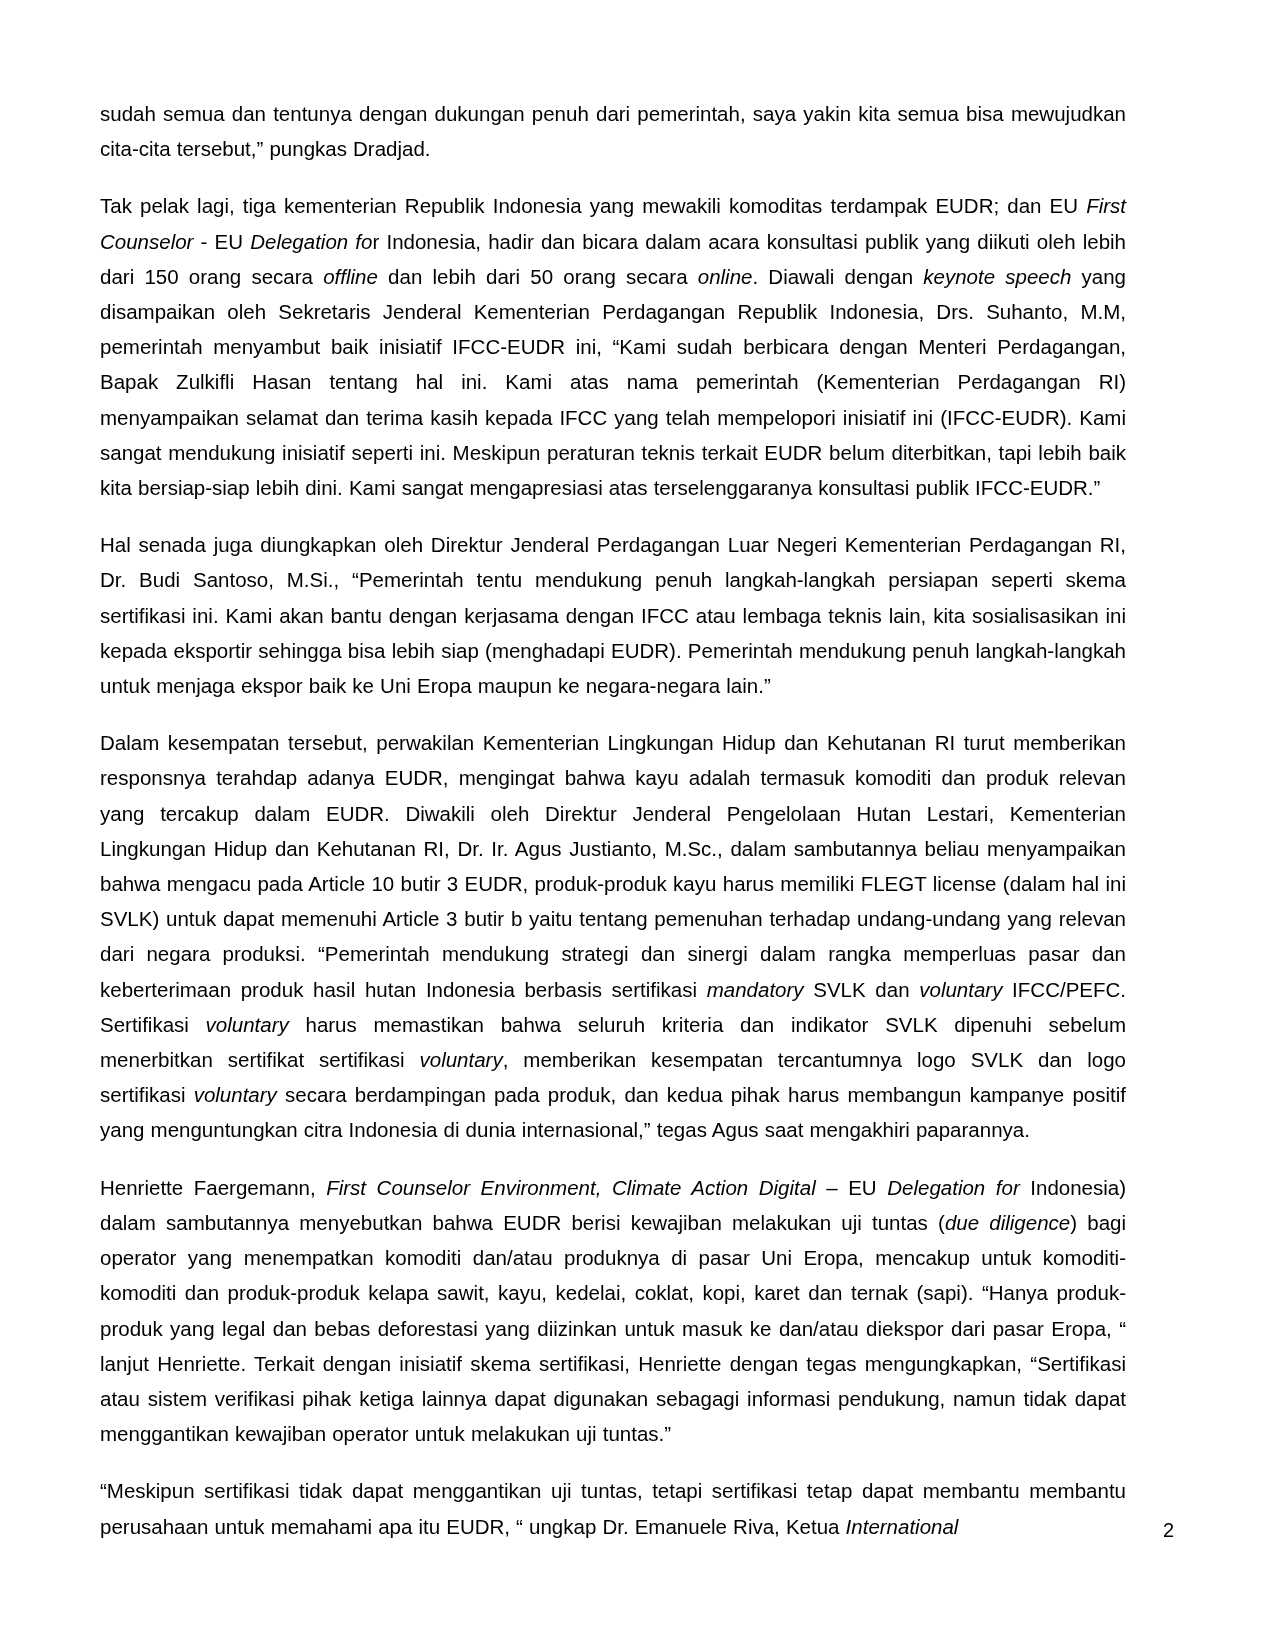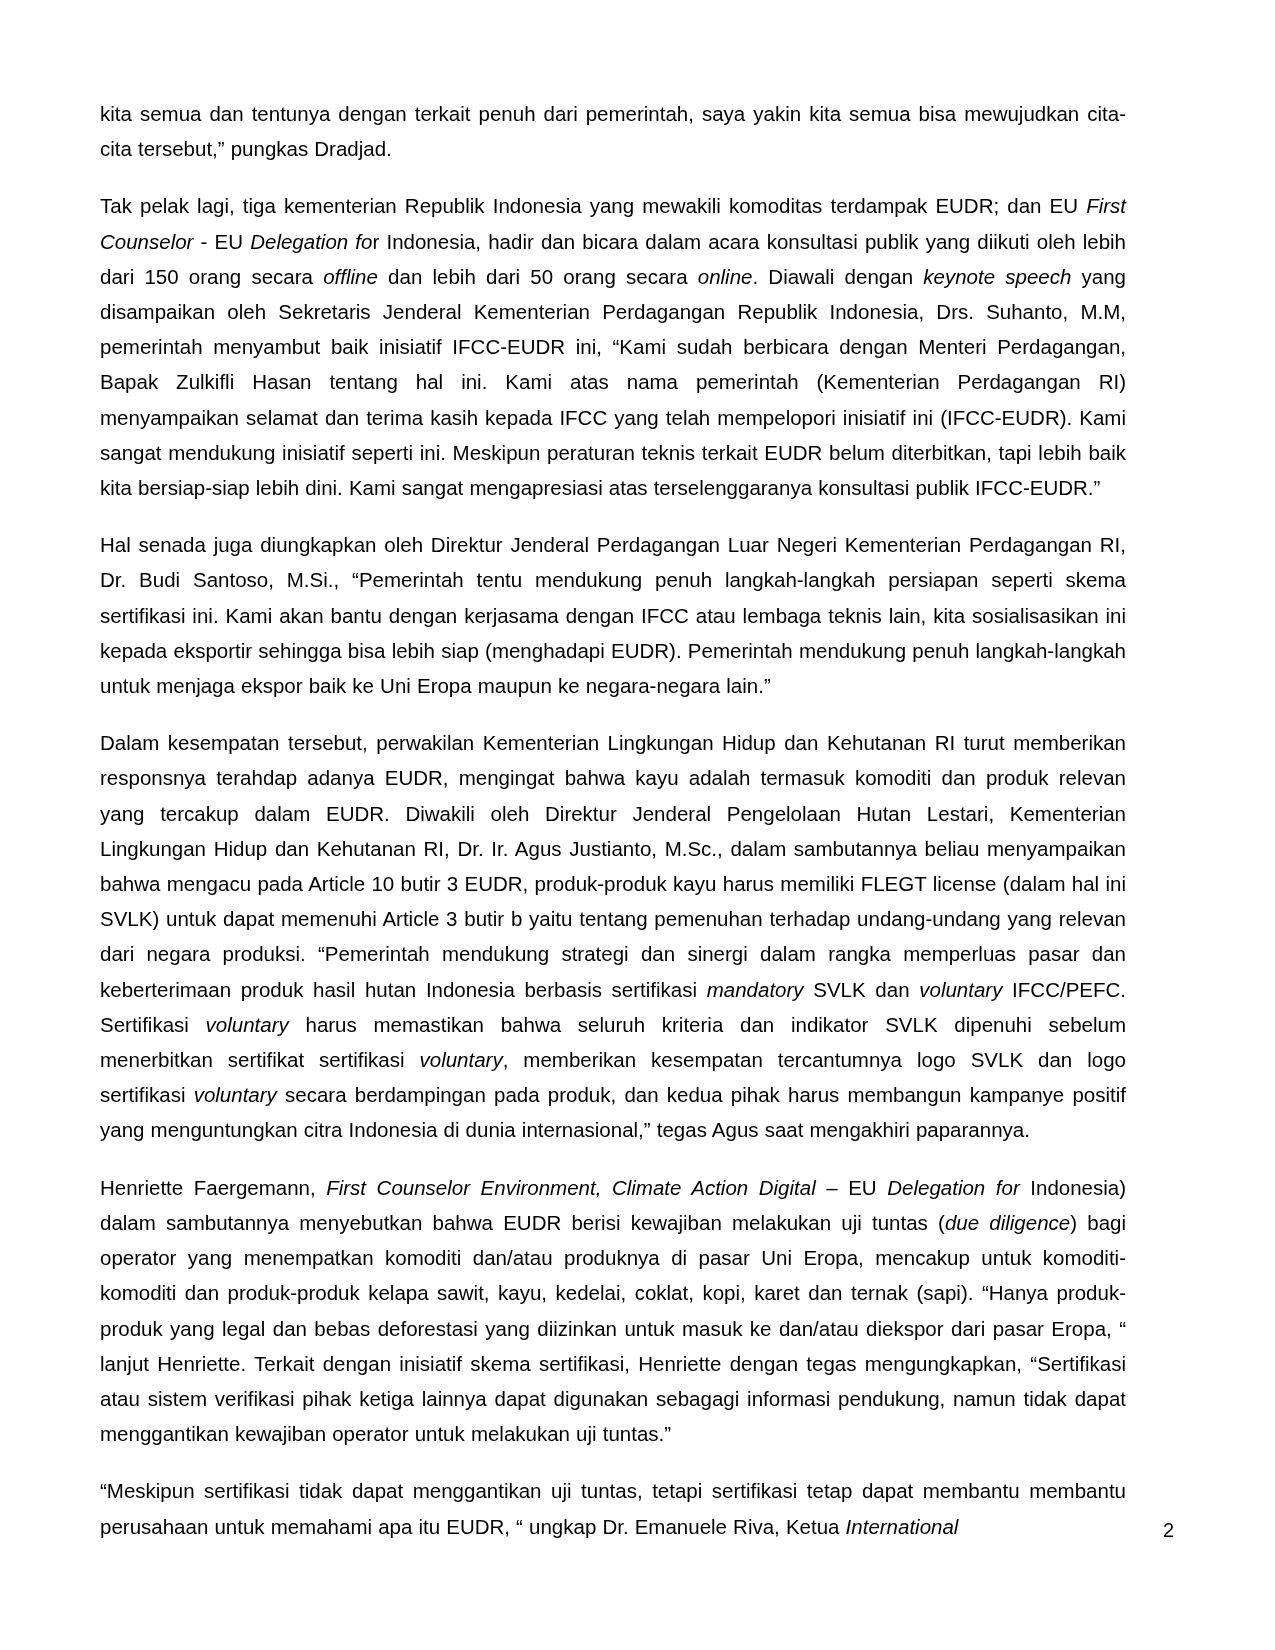--- a/index.html
+++ b/index.html
@@ -51,21 +51,21 @@
   em {
     font-style: italic;
   }
 </style>
 </head>
 <body>
 
 <div class="page">
 
   <div class="content">
-    <p class="para">kita semua dan tentunya dengan terkait penuh dari pemerintah, saya yakin kita semua bisa mewujudkan cita-cita tersebut,” pungkas Dradjad.</p>
+    <p class="para">sudah semua dan tentunya dengan dukungan penuh dari pemerintah, saya yakin kita semua bisa mewujudkan cita-cita tersebut,” pungkas Dradjad.</p>
     <p class="para">Tak pelak lagi, tiga kementerian Republik Indonesia yang mewakili komoditas terdampak EUDR; dan EU <em>First Counselor</em> - EU <em>Delegation fo</em>r Indonesia, hadir dan bicara dalam acara konsultasi publik yang diikuti oleh lebih dari 150 orang secara <em>offline</em> dan lebih dari 50 orang secara <em>online</em>. Diawali dengan <em>keynote speech</em> yang disampaikan oleh Sekretaris Jenderal Kementerian Perdagangan Republik Indonesia, Drs. Suhanto, M.M, pemerintah menyambut baik inisiatif IFCC-EUDR ini, “Kami sudah berbicara dengan Menteri Perdagangan, Bapak Zulkifli Hasan tentang hal ini. Kami atas nama pemerintah (Kementerian Perdagangan RI) menyampaikan selamat dan terima kasih kepada IFCC yang telah mempelopori inisiatif ini (IFCC-EUDR). Kami sangat mendukung inisiatif seperti ini. Meskipun peraturan teknis terkait EUDR belum diterbitkan, tapi lebih baik kita bersiap-siap lebih dini. Kami sangat mengapresiasi atas terselenggaranya konsultasi publik IFCC-EUDR.”</p>
     <p class="para">Hal senada juga diungkapkan oleh Direktur Jenderal Perdagangan Luar Negeri Kementerian Perdagangan RI, Dr. Budi Santoso, M.Si., “Pemerintah tentu mendukung penuh langkah-langkah persiapan seperti skema sertifikasi ini. Kami akan bantu dengan kerjasama dengan IFCC atau lembaga teknis lain, kita sosialisasikan ini kepada eksportir sehingga bisa lebih siap (menghadapi EUDR). Pemerintah mendukung penuh langkah-langkah untuk menjaga ekspor baik ke Uni Eropa maupun ke negara-negara lain.”</p>
     <p class="para">Dalam kesempatan tersebut, perwakilan Kementerian Lingkungan Hidup dan Kehutanan RI turut memberikan responsnya terahdap adanya EUDR, mengingat bahwa kayu adalah termasuk komoditi dan produk relevan yang tercakup dalam EUDR. Diwakili oleh Direktur Jenderal Pengelolaan Hutan Lestari, Kementerian Lingkungan Hidup dan Kehutanan RI, Dr. Ir. Agus Justianto, M.Sc., dalam sambutannya beliau menyampaikan bahwa mengacu pada Article 10 butir 3 EUDR, produk-produk kayu harus memiliki FLEGT license (dalam hal ini SVLK) untuk dapat memenuhi Article 3 butir b yaitu tentang pemenuhan terhadap undang-undang yang relevan dari negara produksi. “Pemerintah mendukung strategi dan sinergi dalam rangka memperluas pasar dan keberterimaan produk hasil hutan Indonesia berbasis sertifikasi <em>mandatory</em> SVLK dan <em>voluntary</em> IFCC/PEFC. Sertifikasi <em>voluntary</em> harus memastikan bahwa seluruh kriteria dan indikator SVLK dipenuhi sebelum menerbitkan sertifikat sertifikasi <em>voluntary</em>, memberikan kesempatan tercantumnya logo SVLK dan logo sertifikasi <em>voluntary</em> secara berdampingan pada produk, dan kedua pihak harus membangun kampanye positif yang menguntungkan citra Indonesia di dunia internasional,” tegas Agus saat mengakhiri paparannya.</p>
     <p class="para">Henriette Faergemann, <em>First Counselor Environment, Climate Action Digital</em> – EU <em>Delegation for</em> Indonesia) dalam sambutannya menyebutkan bahwa EUDR berisi kewajiban melakukan uji tuntas (<em>due diligence</em>) bagi operator yang menempatkan komoditi dan/atau produknya di pasar Uni Eropa, mencakup untuk komoditi-komoditi dan produk-produk kelapa sawit, kayu, kedelai, coklat, kopi, karet dan ternak (sapi). “Hanya produk-produk yang legal dan bebas deforestasi yang diizinkan untuk masuk ke dan/atau diekspor dari pasar Eropa, “ lanjut Henriette. Terkait dengan inisiatif skema sertifikasi, Henriette dengan tegas mengungkapkan, “Sertifikasi atau sistem verifikasi pihak ketiga lainnya dapat digunakan sebagagi informasi pendukung, namun tidak dapat menggantikan kewajiban operator untuk melakukan uji tuntas.”</p>
     <p class="para">“Meskipun sertifikasi tidak dapat menggantikan uji tuntas, tetapi sertifikasi tetap dapat membantu membantu perusahaan untuk memahami apa itu EUDR, “ ungkap Dr. Emanuele Riva, Ketua <em>International</em></p>
   </div>
 
   <div class="page-number">2</div>
 
 </div>

